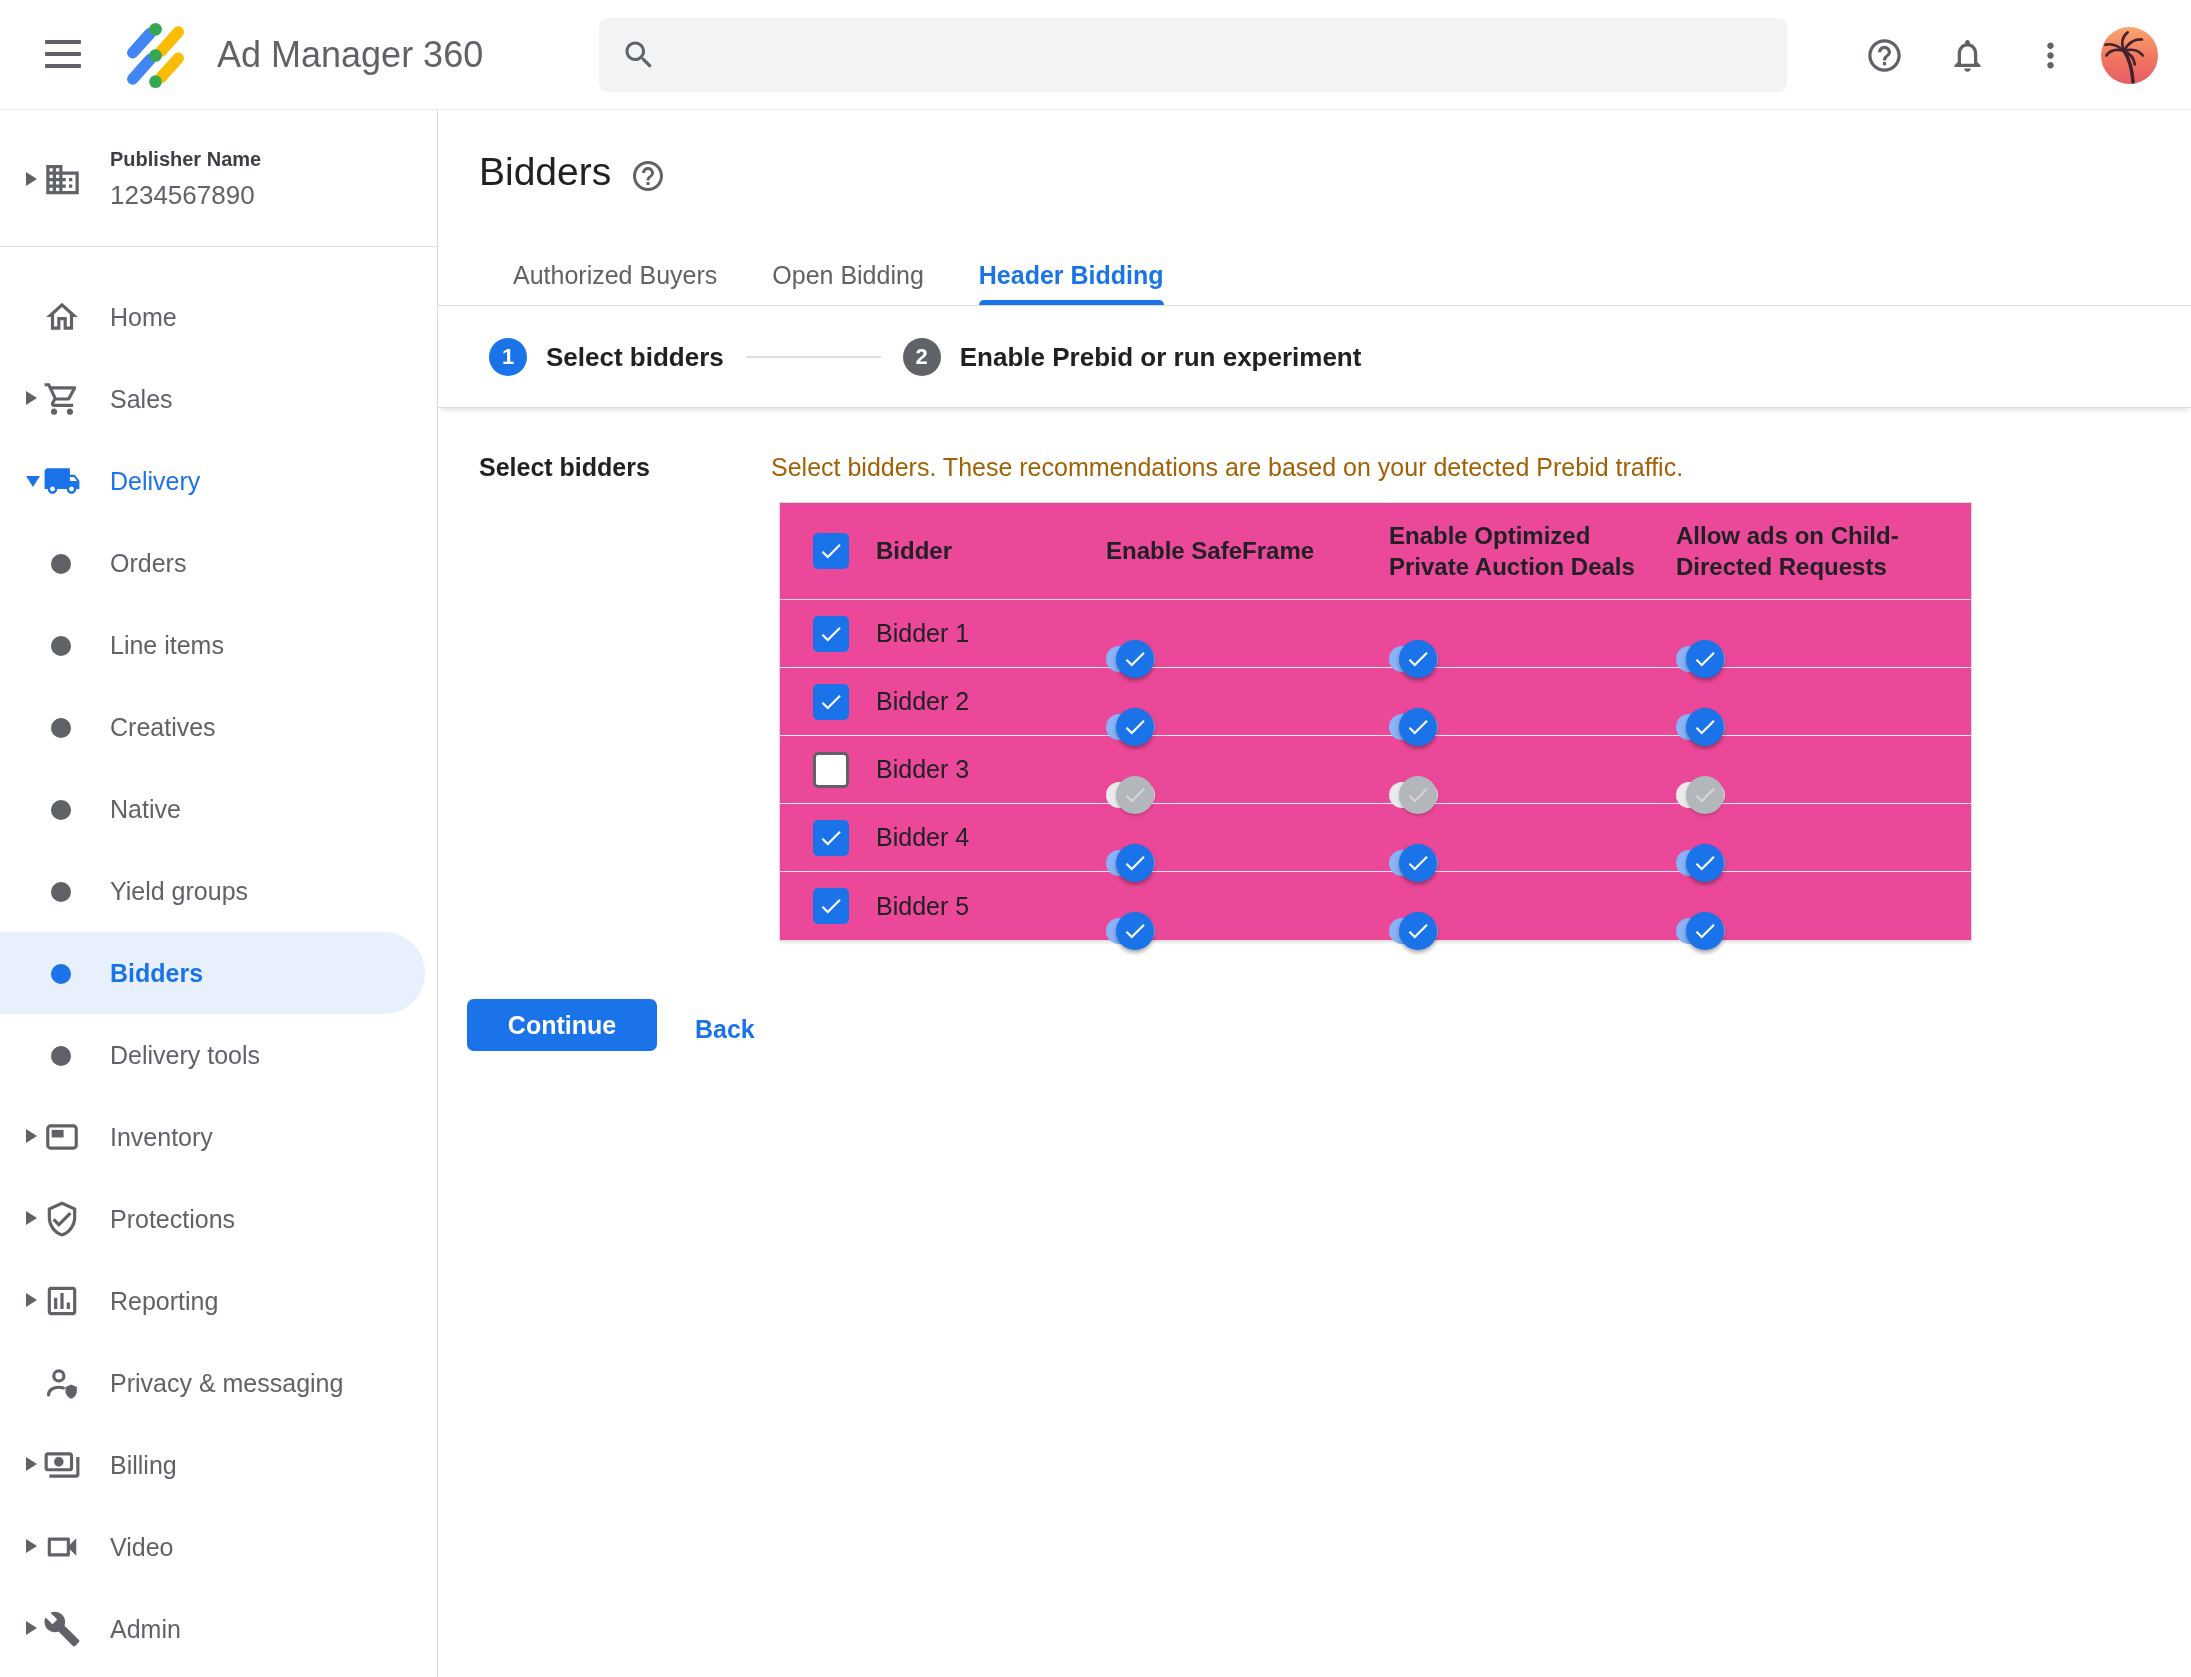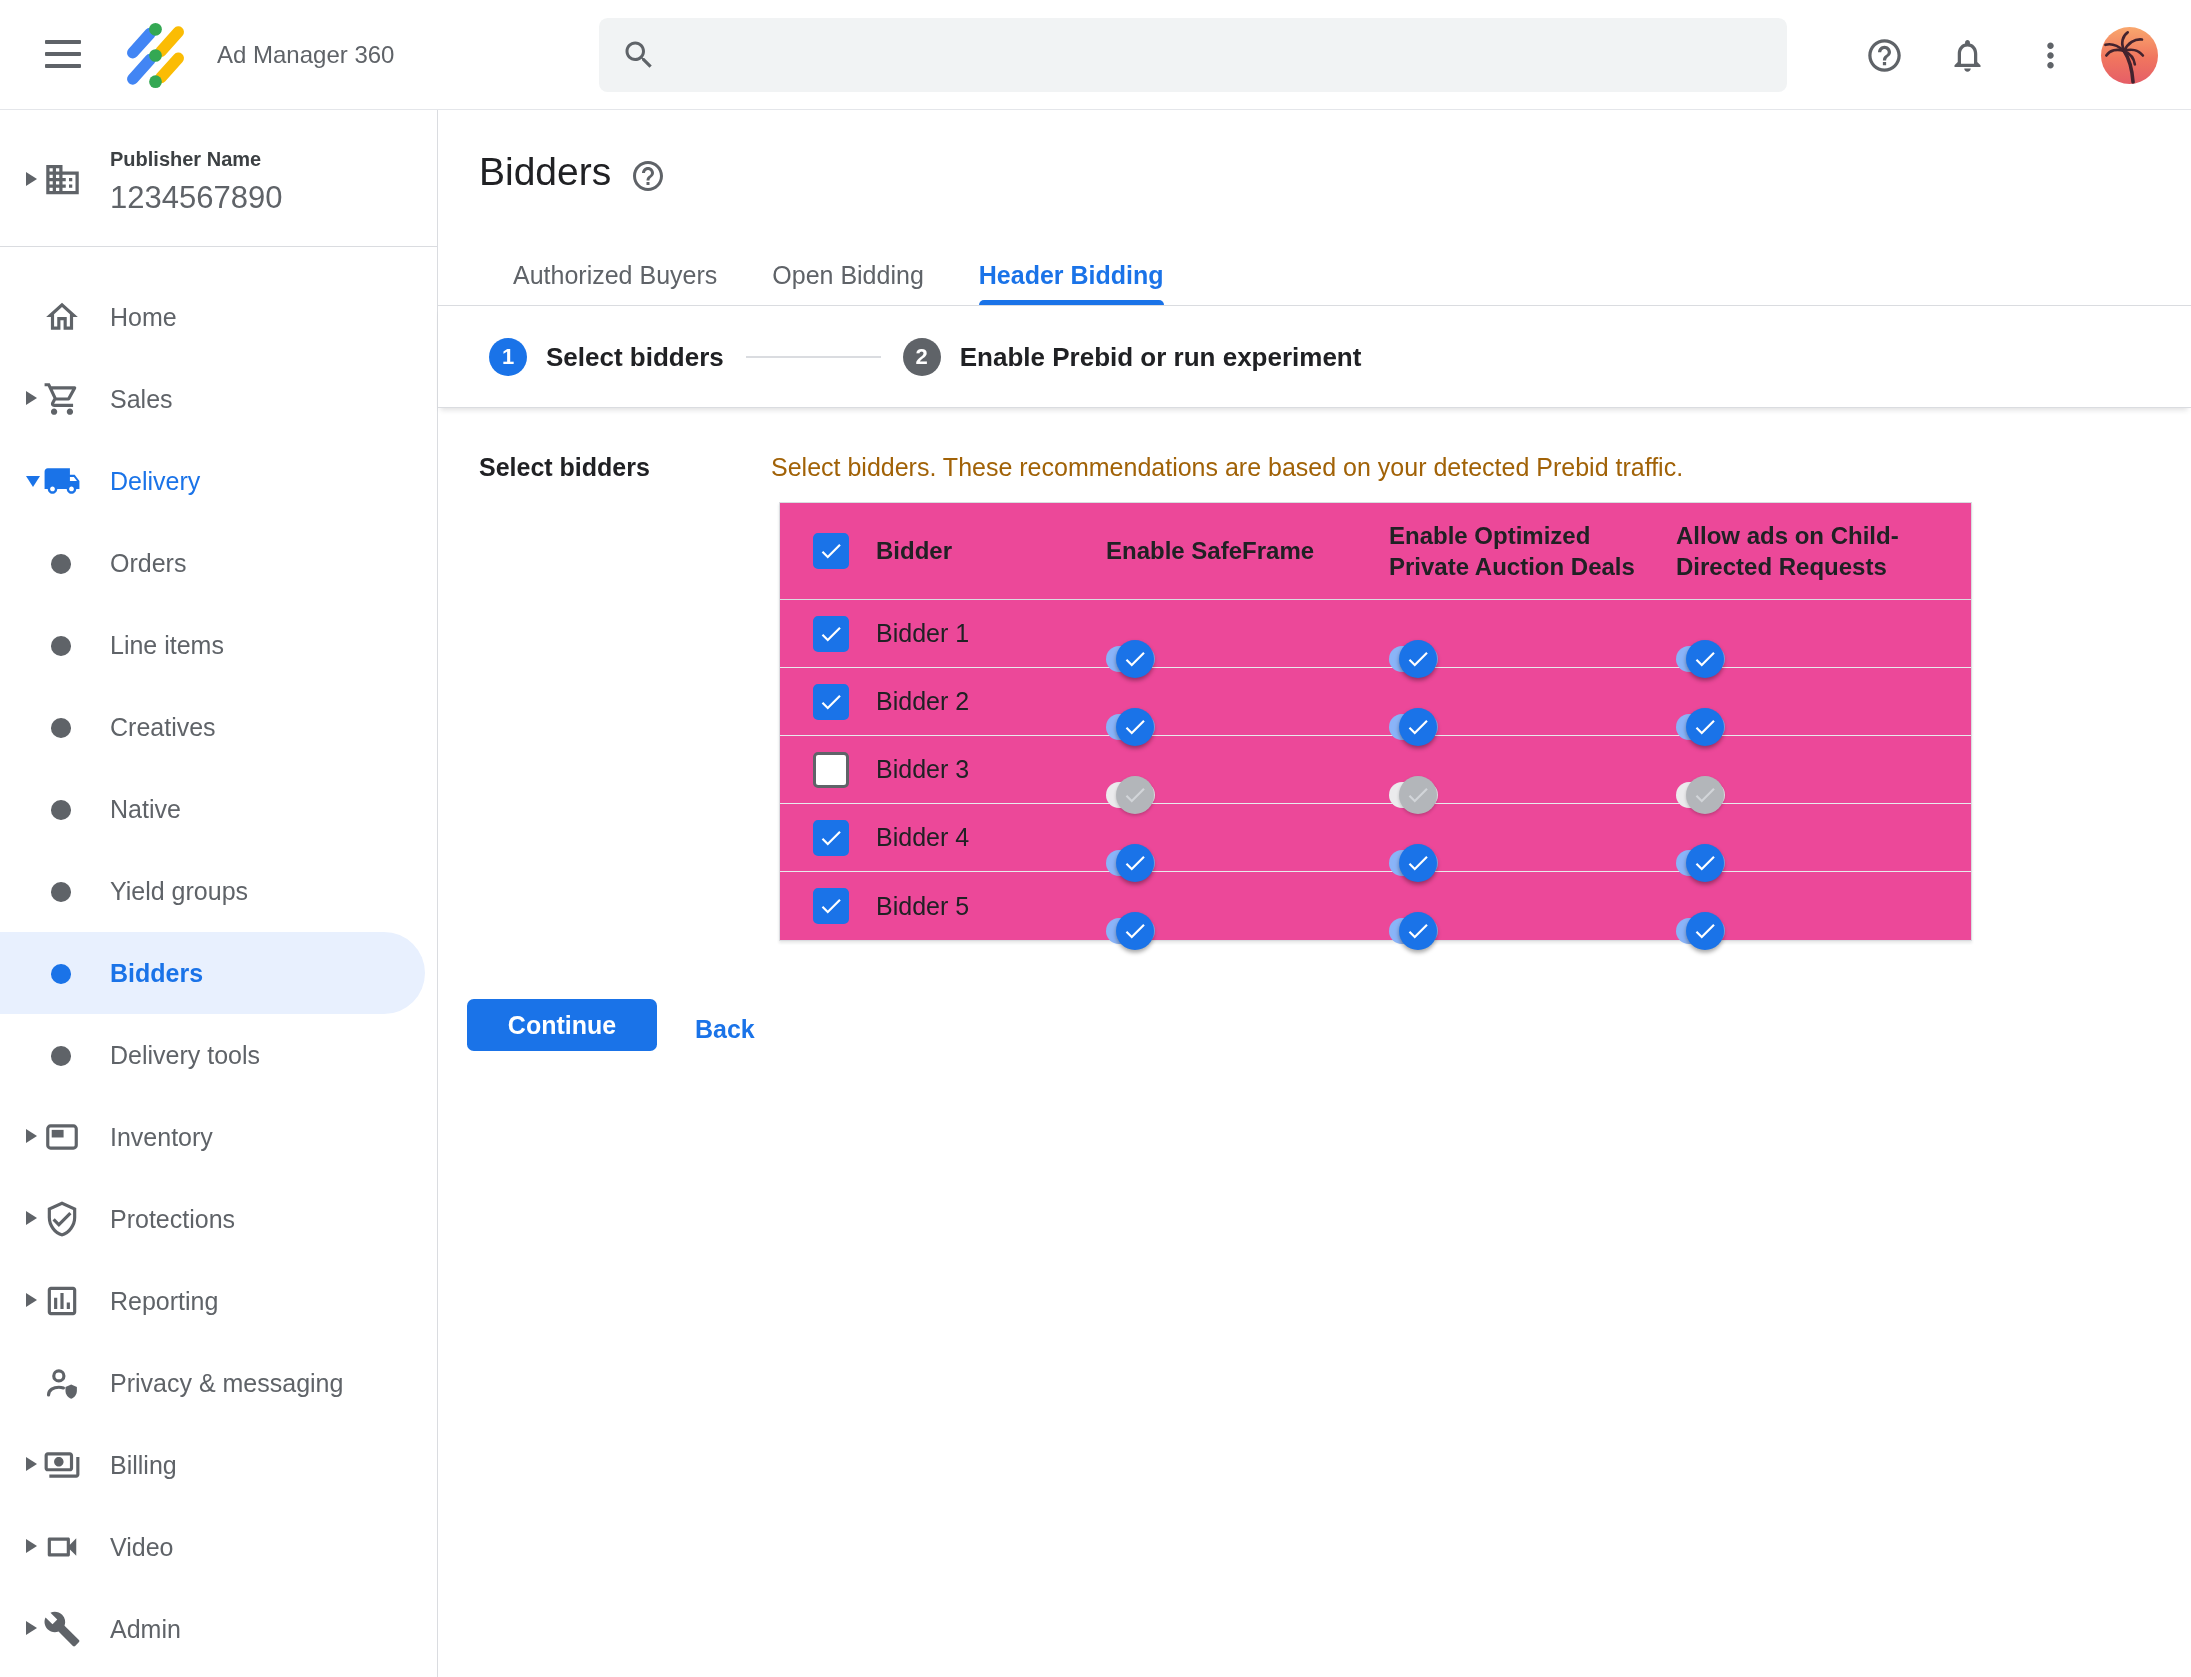--- a/index.html
+++ b/index.html
@@ -11,21 +11,21 @@
   }
   svg { display:block; }
 
   
   .appbar { position:absolute; left:0; top:0; width:2192px; height:110px; background:#fff;
             border-bottom:0.9px solid #e4e6ea; z-index:10; }
   .menu-btn { position:absolute; left:45px; top:40px; width:36px; height:29px; cursor:pointer; }
   .menu-btn i { display:block; height:4.3px; background:#5f6368; border-radius:0.9px; margin-bottom:7.7px; }
   .logo { position:absolute; left:122px; top:22px; width:67px; height:67px; }
   .app-name { position:absolute; left:217px; top:0; height:110px; line-height:110px;
-              font-size:24px; color:#5f6368; white-space:nowrap; }
+              font-size:36px; color:#5f6368; white-space:nowrap; }
   .searchbar { position:absolute; left:599px; top:18px; width:1188px; height:74px;
                background:#f1f3f4; border-radius:8.6px; display:flex; align-items:center; padding-left:22px; }
   .searchbar svg { width:36px; height:36px; fill:#5f6368; flex:none; }
   .searchbar input { flex:1; height:68px; margin-left:19px; border:none; outline:none;
                      background:transparent; font-size:26px; font-family:inherit; color:#202124; }
   .topbar-icon { position:absolute; top:36px; width:39px; height:39px; fill:#5f6368; cursor:pointer; }
   .avatar { position:absolute; left:2101px; top:26.5px; width:57px; height:57px; border-radius:50%;
             background:linear-gradient(180deg,#f9a76d 0%,#f0755f 55%,#e55e67 100%);
             overflow:hidden; cursor:pointer; }
 
@@ -33,21 +33,21 @@
   .sidebar { position:absolute; left:0; top:110px; width:438px; height:1567px; background:#fff;
              border-right:0.9px solid #dadce0; }
   .publisher { position:relative; height:137px; border-bottom:0.9px solid #dadce0; cursor:pointer; }
   .arr-right { width:0; height:0; border-left:11px solid #5f6368;
                border-top:7.7px solid transparent; border-bottom:7.7px solid transparent; }
   .arr-down  { width:0; height:0; border-top:11px solid #1a73e8;
                border-left:7.7px solid transparent; border-right:7.7px solid transparent; }
   .publisher .p-arrow { position:absolute; left:26px; top:62px; }
   .publisher .p-icon { position:absolute; left:43px; top:50px; width:39px; height:39px; fill:#5f6368; }
   .pub-name { position:absolute; left:110px; top:38px; font-size:20px; font-weight:700; color:#3c4043; }
-  .pub-code { position:absolute; left:110px; top:70px; font-size:31px; color:#5f6368; }
+  .pub-code { position:absolute; left:110px; top:70px; font-size:26px; color:#5f6368; }
 
   .nav { position:absolute; left:0; top:166px; width:438px; }
   .nav-row { position:relative; height:82px; cursor:pointer;text-decoration:underline; }
   .nav-row .arr { position:absolute; left:26px; top:33px; }
   .nav-row .arr.down { top:36px; }
   .nav-row .nicon { position:absolute; left:43px; top:22px; width:38px; height:38px; fill:#5f6368; }
   .nav-row .dot { position:absolute; left:51px; top:32px; width:19.7px; height:19.7px; border-radius:50%; background:#5f6368; }
   .nav-row .nlabel { position:absolute; left:110px; top:50%; transform:translateY(-50%);
                      font-size:25px; color:#5f6368; white-space:nowrap; }
   .nav-row.section-active .nicon { fill:#1a73e8; }

